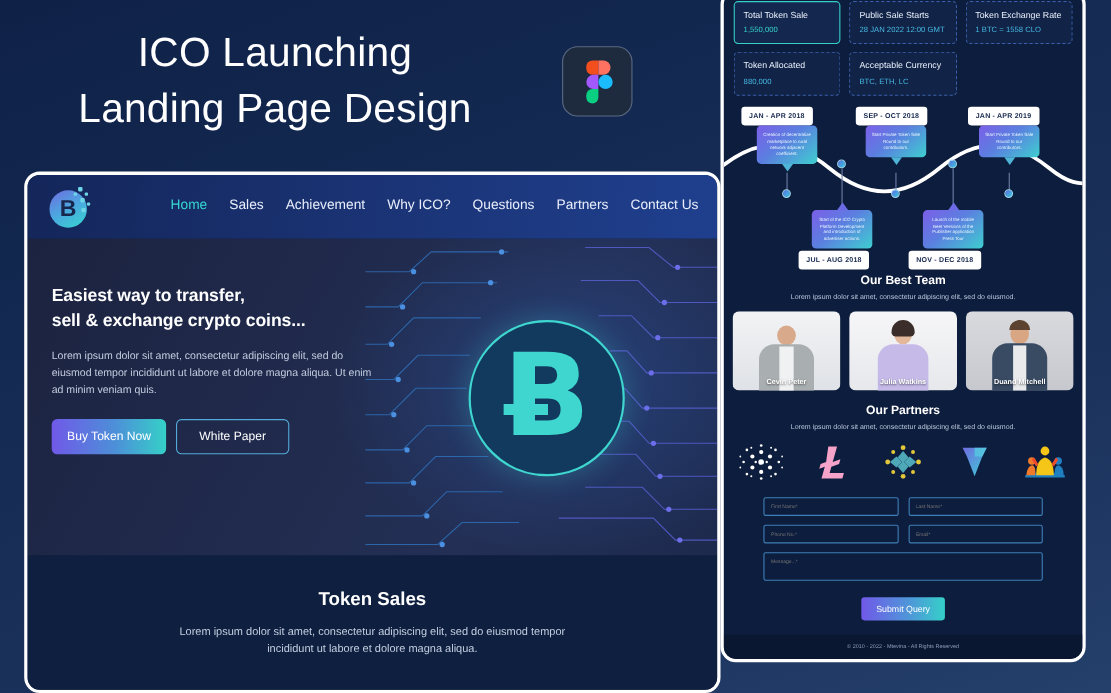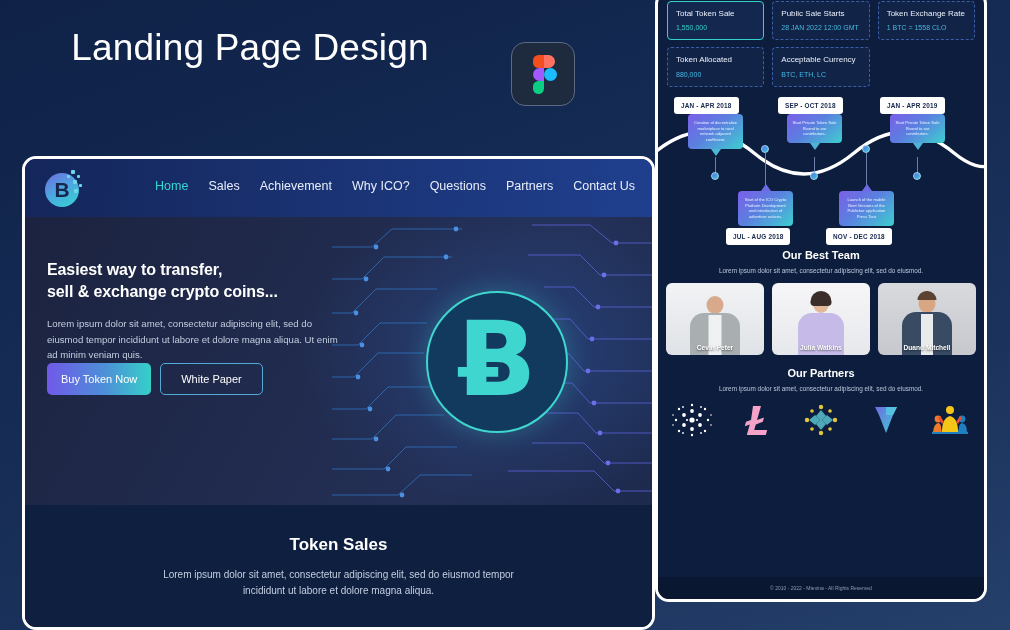--- a/index.html
+++ b/index.html
@@ -92,21 +92,21 @@
   }
   #hero-text { position: absolute; left: 22px; top: 42px; width: 300px; z-index: 4; }
   #hero-text h1 {
     color: #ffffff; font-size: 16px; font-weight: bold; line-height: 1.38;
     letter-spacing: -0.1px;
   }
   #hero-text p {
     margin-top: 13px;
     color: #c3cddf; font-size: 9.6px; line-height: 1.63;
   }
-  #hero-buttons { display: flex; gap: 9px; }
+  #hero-buttons { margin-top: 18px; display: flex; gap: 9px; }
   #btn-buy {
     background: linear-gradient(90deg, #7059e8 0%, #4d8fd8 55%, #35d0c8 100%);
     color: #ffffff; font-size: 11px; border: none; border-radius: 5px;
     padding: 9px 14px; cursor: pointer; white-space: nowrap;
   }
   #btn-paper {
     background: transparent; color: #ffffff; font-size: 11px;
     border: 1px solid #53a9d8; border-radius: 5px;
     padding: 9px 20px; cursor: pointer; white-space: nowrap;
   }
@@ -253,20 +253,21 @@
     display: flex; align-items: center; justify-content: center;
   }
   #rp-footer span { color: #8d9cba; font-size: 5px; }
 </style>
 </head>
 <body>
 
 <div id="left-area">
 
   <div id="hero-title-block">
+    <div class="line">ICO Launching</div>
     <div class="line">Landing Page Design</div>
   </div>
 
   <div id="figma-badge">
     <div class="fig-sh fig-tl"></div>
     <div class="fig-sh fig-tr"></div>
     <div class="fig-sh fig-ml"></div>
     <div class="fig-sh fig-mr"></div>
     <div class="fig-sh fig-bl"></div>
   </div>
@@ -554,18 +555,32 @@
           <g fill="#ef4d2a">
             <path d="M12 14 L16 20 L14 22 L10 16 Z"></path>
             <path d="M32 14 L28 20 L30 22 L34 16 Z"></path>
           </g>
         </svg>
       </div>
 
     </div>
   </div>
 
+  <div id="contact-form">
+    <div class="frow">
+      <input class="fin" type="text" placeholder="First Name*" style="">
+      <input class="fin" type="text" placeholder="Last Name*" style="">
+    </div>
+    <div class="frow">
+      <input class="fin" type="text" placeholder="Phone No.*" style="">
+      <input class="fin" type="text" placeholder="Email*" style="">
+    </div>
+    <textarea class="fta" placeholder="Message...*" style=""></textarea>
+    <div id="submit-wrap">
+      <button id="btn-submit">Submit Query</button>
+    </div>
+  </div>
 
   <div id="rp-footer">
     <span>© 2010 - 2022 - Mtevina - All Rights Reserved</span>
   </div>
 
 </div>
 
 </body></html>

